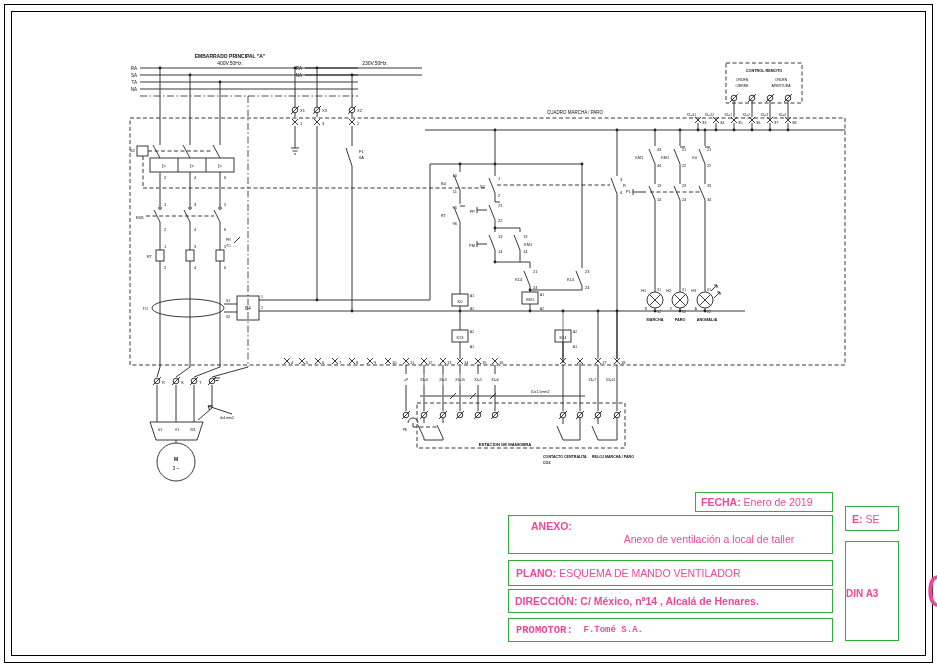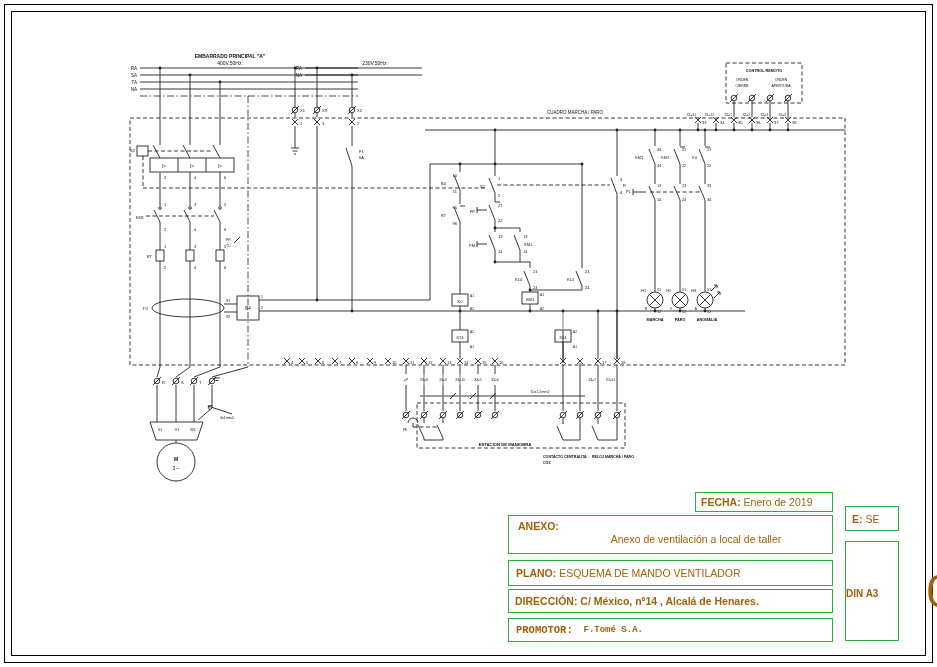--- a/index.html
+++ b/index.html
@@ -1,17 +1,17 @@
 <!DOCTYPE html>
 <html><head>
 <meta charset="utf-8">
 <style>
   html,body{margin:0;padding:0;background:#e8e8e8;}
   #sheet{position:relative;width:937px;height:667px;background:#ffffff;
-         font-family:"Liberation Sans","DejaVu Sans",sans-serif;color:#a16207;overflow:hidden;}
+         font-family:"Liberation Sans","DejaVu Sans",sans-serif;color:#ec4899;overflow:hidden;}
   #outer-border{position:absolute;left:4px;top:4px;width:927px;height:657px;border:1.5px solid #000;}
   #inner-border{position:absolute;left:11px;top:11px;width:913px;height:643px;border:1px solid #000;}
   svg{position:absolute;left:0;top:0;}
   svg text{fill:#111;font-family:"Liberation Sans","DejaVu Sans",sans-serif;}
   .t32{font-size:3.2px}.t35{font-size:3.5px}.t36{font-size:3.6px}.t38{font-size:3.8px}
   .t4{font-size:4px}.t42{font-size:4.2px}.t45{font-size:4.5px}.t5{font-size:5px}
   .ae{text-anchor:end}.am{text-anchor:middle}
   .b{font-weight:bold}
   .w{fill:none;stroke:#222;stroke-width:0.9;}
   .wd{fill:none;stroke:#222;stroke-width:0.9;stroke-dasharray:4 2.5;}
@@ -463,21 +463,21 @@
       <text class="t36 am" x="193" y="431">W1</text>
       <text class="t5 am b" x="176" y="461">M</text>
       <text class="t45 am" x="176" y="470">3 ~</text>
     </g>
   </svg>
 
   <div class="tb" style="left:695px;top:492px;width:138px;height:20px;padding:0 5px;">
     <span class="lbl">FECHA:</span>
       <span class="val"> Enero de 2019</span>
   </div>
-  <div class="tb" style="left:508px;top:515px;width:325px;height:39px;padding:0 9px;align-items:flex-start;">
+  <div class="tb" style="left:508px;top:515px;width:325px;height:39px;padding:0 22px;align-items:flex-start;">
     <span class="lbl" style="margin-top:4px;">ANEXO:</span>
     <span class="val" style="margin-left:35px;margin-top:4px;line-height:13px;">
       <span>Anexo de ventilación a local de taller</span><br>
       <span>de chapa y pintura.</span>
     </span>
   </div>
   <div class="tb" style="left:508px;top:560px;width:325px;height:24px;padding:12px 7px;">
     <span class="lbl">PLANO:</span>
       <span class="val"> ESQUEMA DE MANDO VENTILADOR</span>
   </div>

